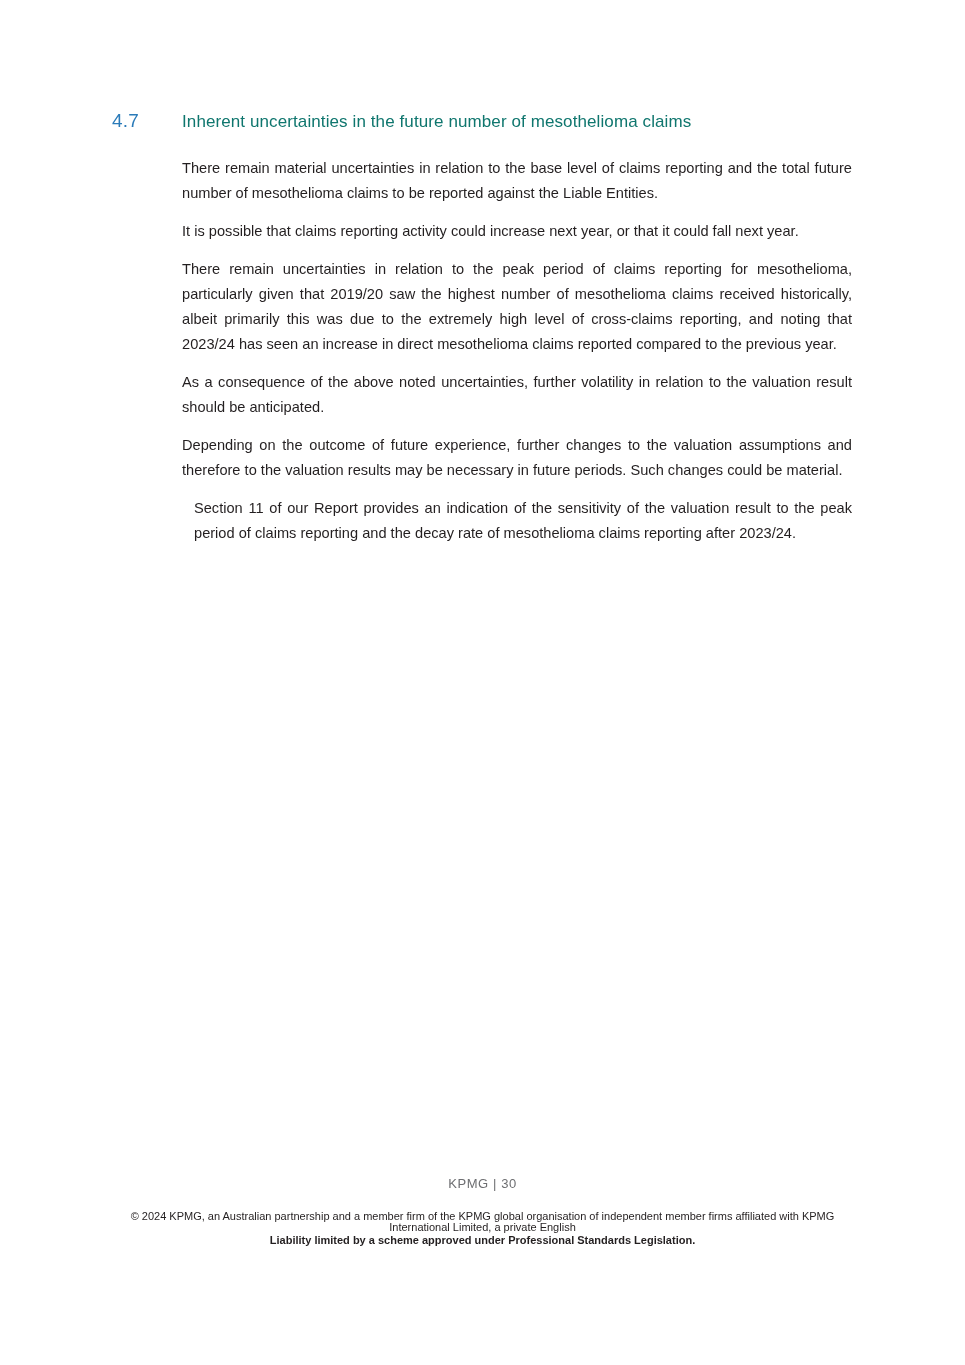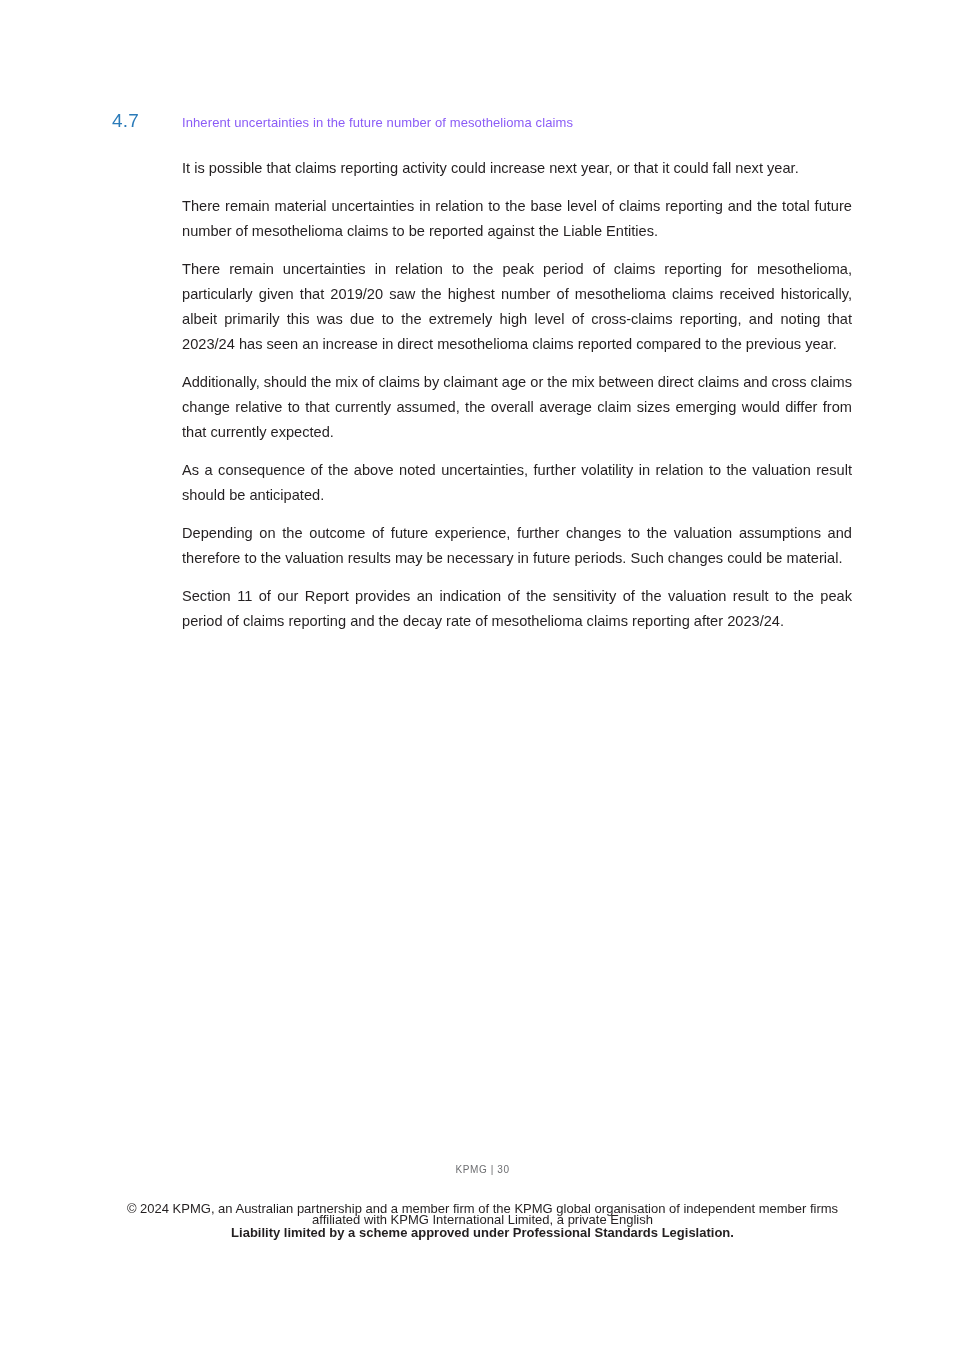--- a/index.html
+++ b/index.html
@@ -35,63 +35,63 @@
   }
   .section-number {
     font-size: 19px;
     color: #2b7bb9;
     width: 70px;
     flex: 0 0 70px;
     font-weight: 400;
     letter-spacing: 0.2px;
   }
   .section-title {
-    font-size: 13px;
-    color: #8b5cf6;
+    font-size: 17px;
+    color: #0f766e;
     font-weight: 400;
     letter-spacing: 0.1px;
   }
 
   
   .body-block {
     position: absolute;
     left: 182px;
     top: 156px;
     width: 670px;
   }
   .para {
     font-size: 14.6px;
     line-height: 25px;
     text-align: justify;
     margin: 0 0 13px 0;
     color: #231f20;
     letter-spacing: 0.01px;
   }
-  .para:last-child { margin-bottom: 0; }
+  .para:last-child { margin-bottom: 0; margin-left: 12px; }
 
   
   .footer {
     position: absolute;
     left: 0;
     right: 0;
     bottom: 24px;
     text-align: center;
   }
   .footer-page {
-    font-size: 10px;
+    font-size: 13px;
     color: #6d6e71;
     letter-spacing: 0.6px;
-    margin-bottom: 28px;
+    margin-bottom: 20px;
   }
   .footer-legal {
-    font-size: 13px;
+    font-size: 11px;
     line-height: 11.5px;
     color: #231f20;
     width: 760px;
-    margin: 8px auto;
+    margin: 0 auto;
   }
   .footer-legal-line {
     display: block;
   }
   .footer-bold {
     display: block;
     font-weight: 700;
     margin-top: 1px;
   }
 </style>
@@ -99,24 +99,23 @@
 <body>
 
 <div class="page">
 
   <div class="section-heading">
     <span class="section-number">4.7</span>
     <span class="section-title">Inherent uncertainties in the future number of mesothelioma claims</span>
   </div>
 
   <div class="body-block">
+    <p class="para">There remain material uncertainties in relation to the base level of claims reporting and the total future number of mesothelioma claims to be reported against the Liable Entities.</p>
     <p class="para">It is possible that claims reporting activity could increase next year, or that it could fall next year.</p>
-    <p class="para">There remain material uncertainties in relation to the base level of claims reporting and the total future number of mesothelioma claims to be reported against the Liable Entities.</p>
     <p class="para">There remain uncertainties in relation to the peak period of claims reporting for mesothelioma, particularly given that 2019/20 saw the highest number of mesothelioma claims received historically, albeit primarily this was due to the extremely high level of cross-claims reporting, and noting that 2023/24 has seen an increase in direct mesothelioma claims reported compared to the previous year.</p>
-    <p class="para">Additionally, should the mix of claims by claimant age or the mix between direct claims and cross claims change relative to that currently assumed, the overall average claim sizes emerging would differ from that currently expected.</p>
     <p class="para">As a consequence of the above noted uncertainties, further volatility in relation to the valuation result should be anticipated.</p>
     <p class="para">Depending on the outcome of future experience, further changes to the valuation assumptions and therefore to the valuation results may be necessary in future periods. Such changes could be material.</p>
     <p class="para">Section 11 of our Report provides an indication of the sensitivity of the valuation result to the peak period of claims reporting and the decay rate of mesothelioma claims reporting after 2023/24.</p>
   </div>
 
   <div class="footer">
     <div class="footer-page">KPMG  |  30</div>
     <div class="footer-legal">
       <span class="footer-legal-line">© 2024 KPMG, an Australian partnership and a member firm of the KPMG global organisation of independent member firms affiliated with KPMG International Limited, a private English</span>
       <span class="footer-bold">Liability limited by a scheme approved under Professional Standards Legislation.</span>

